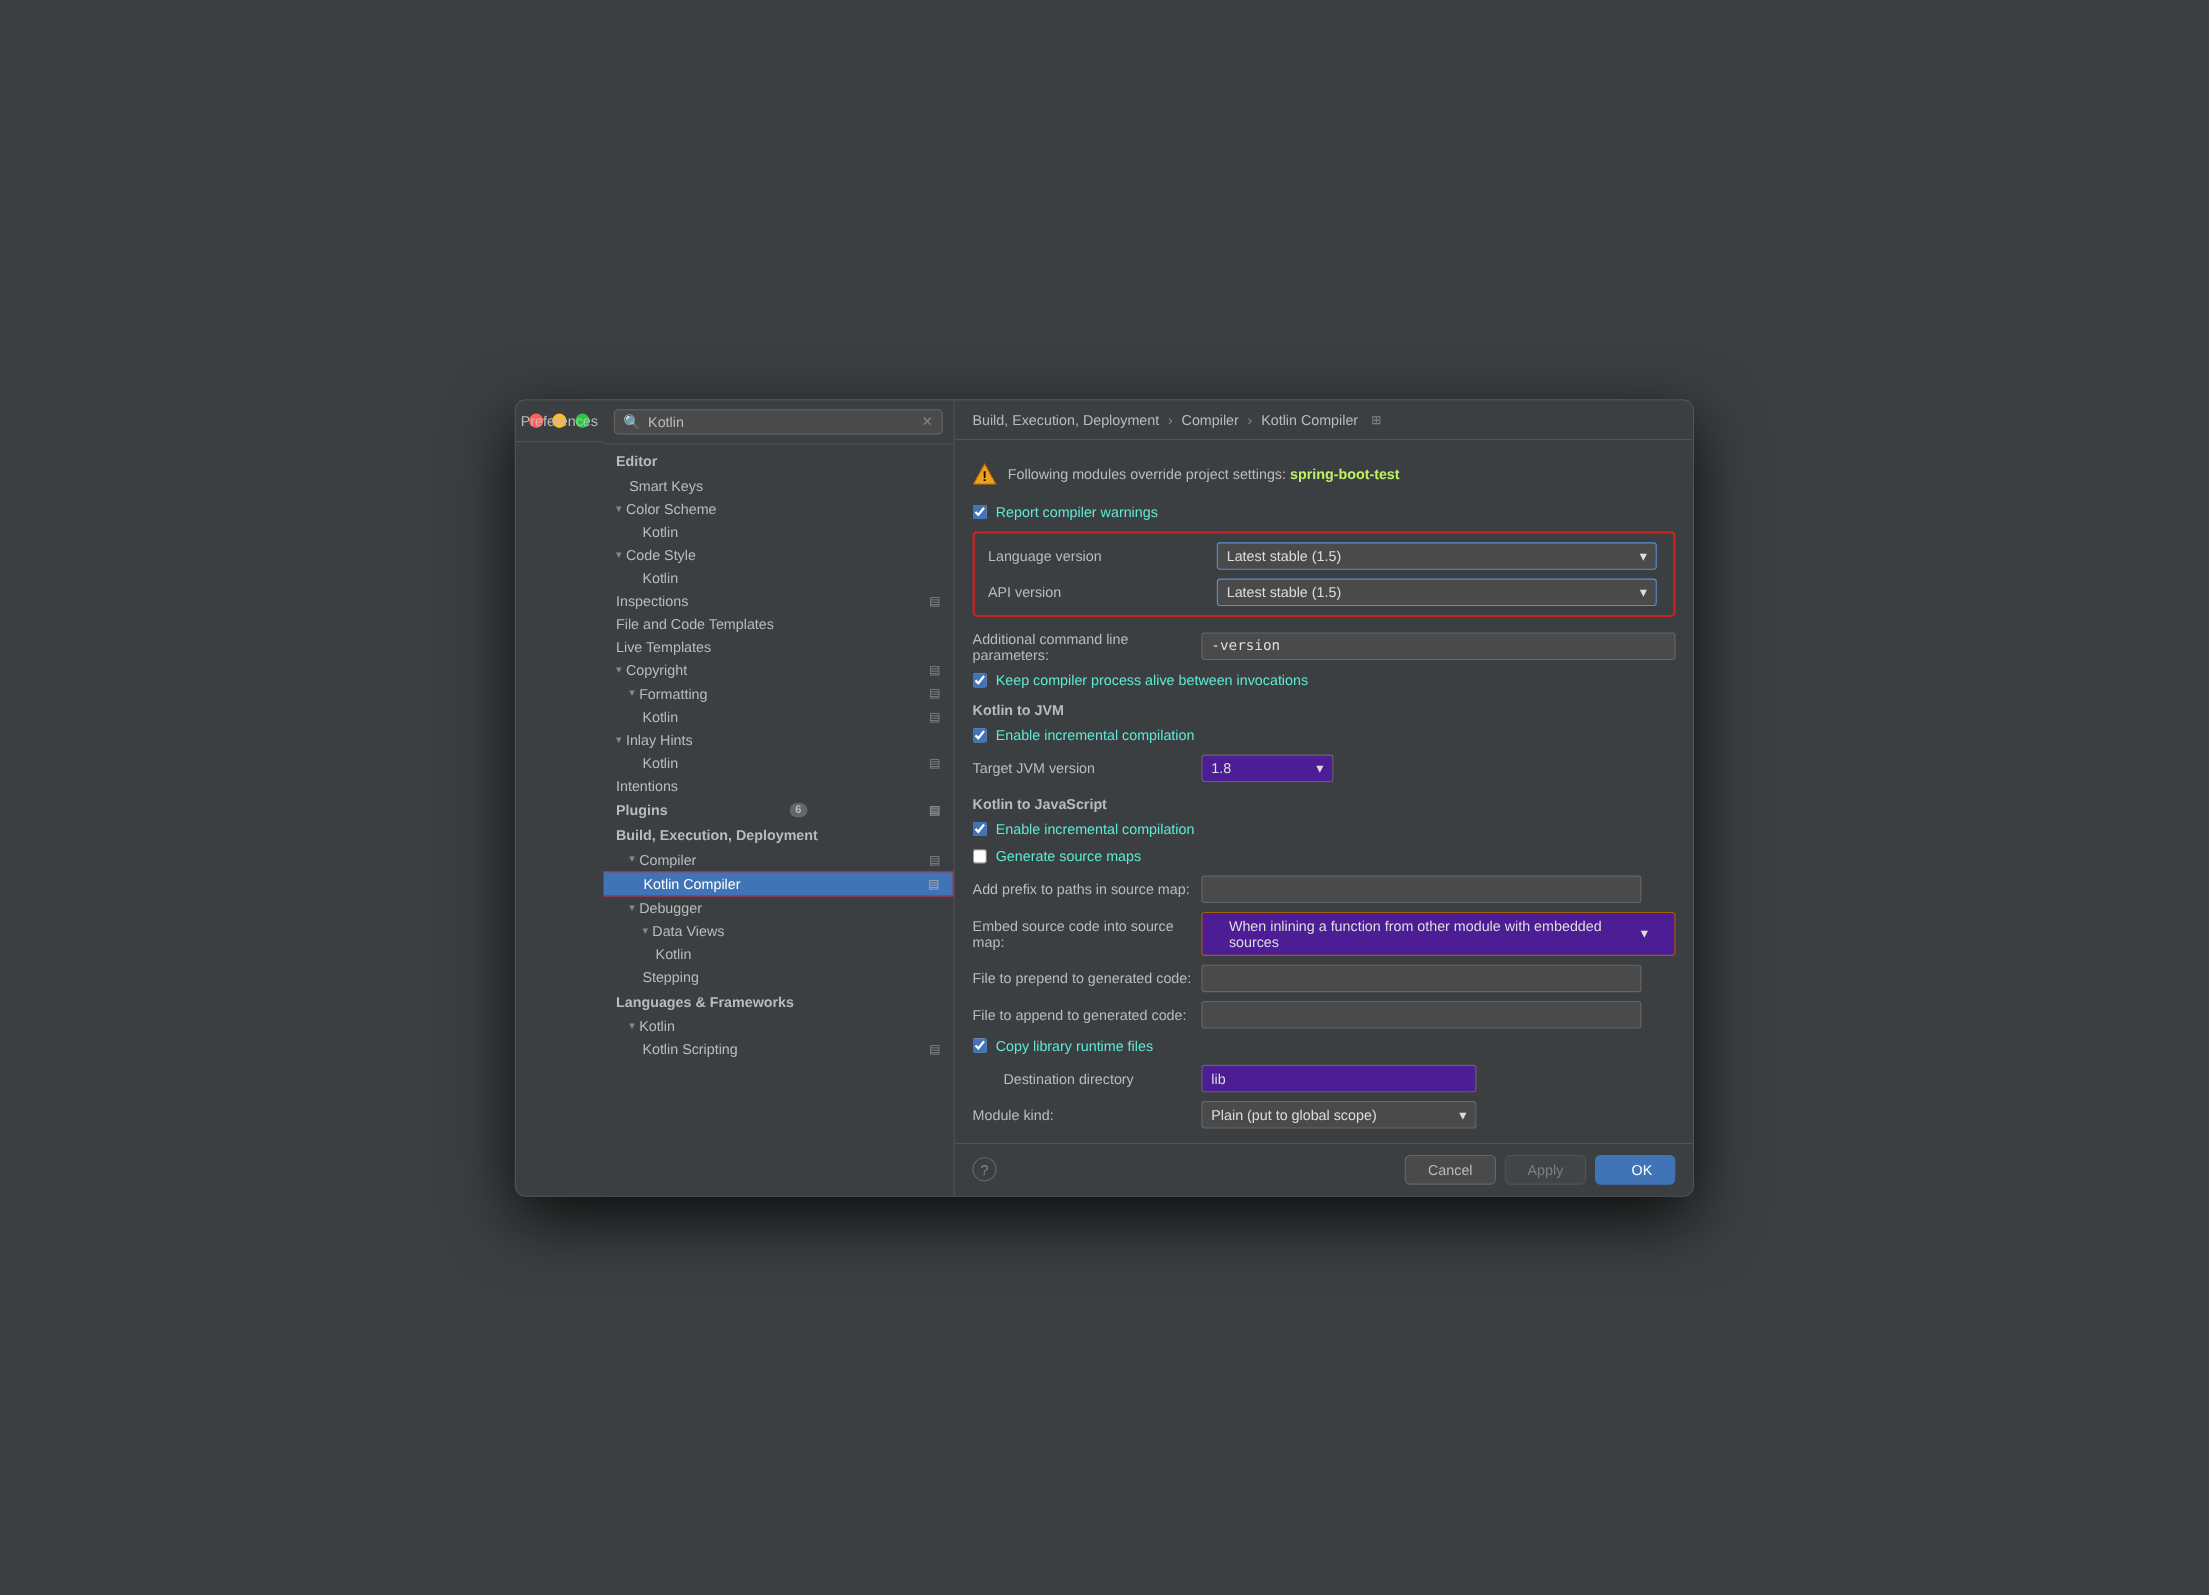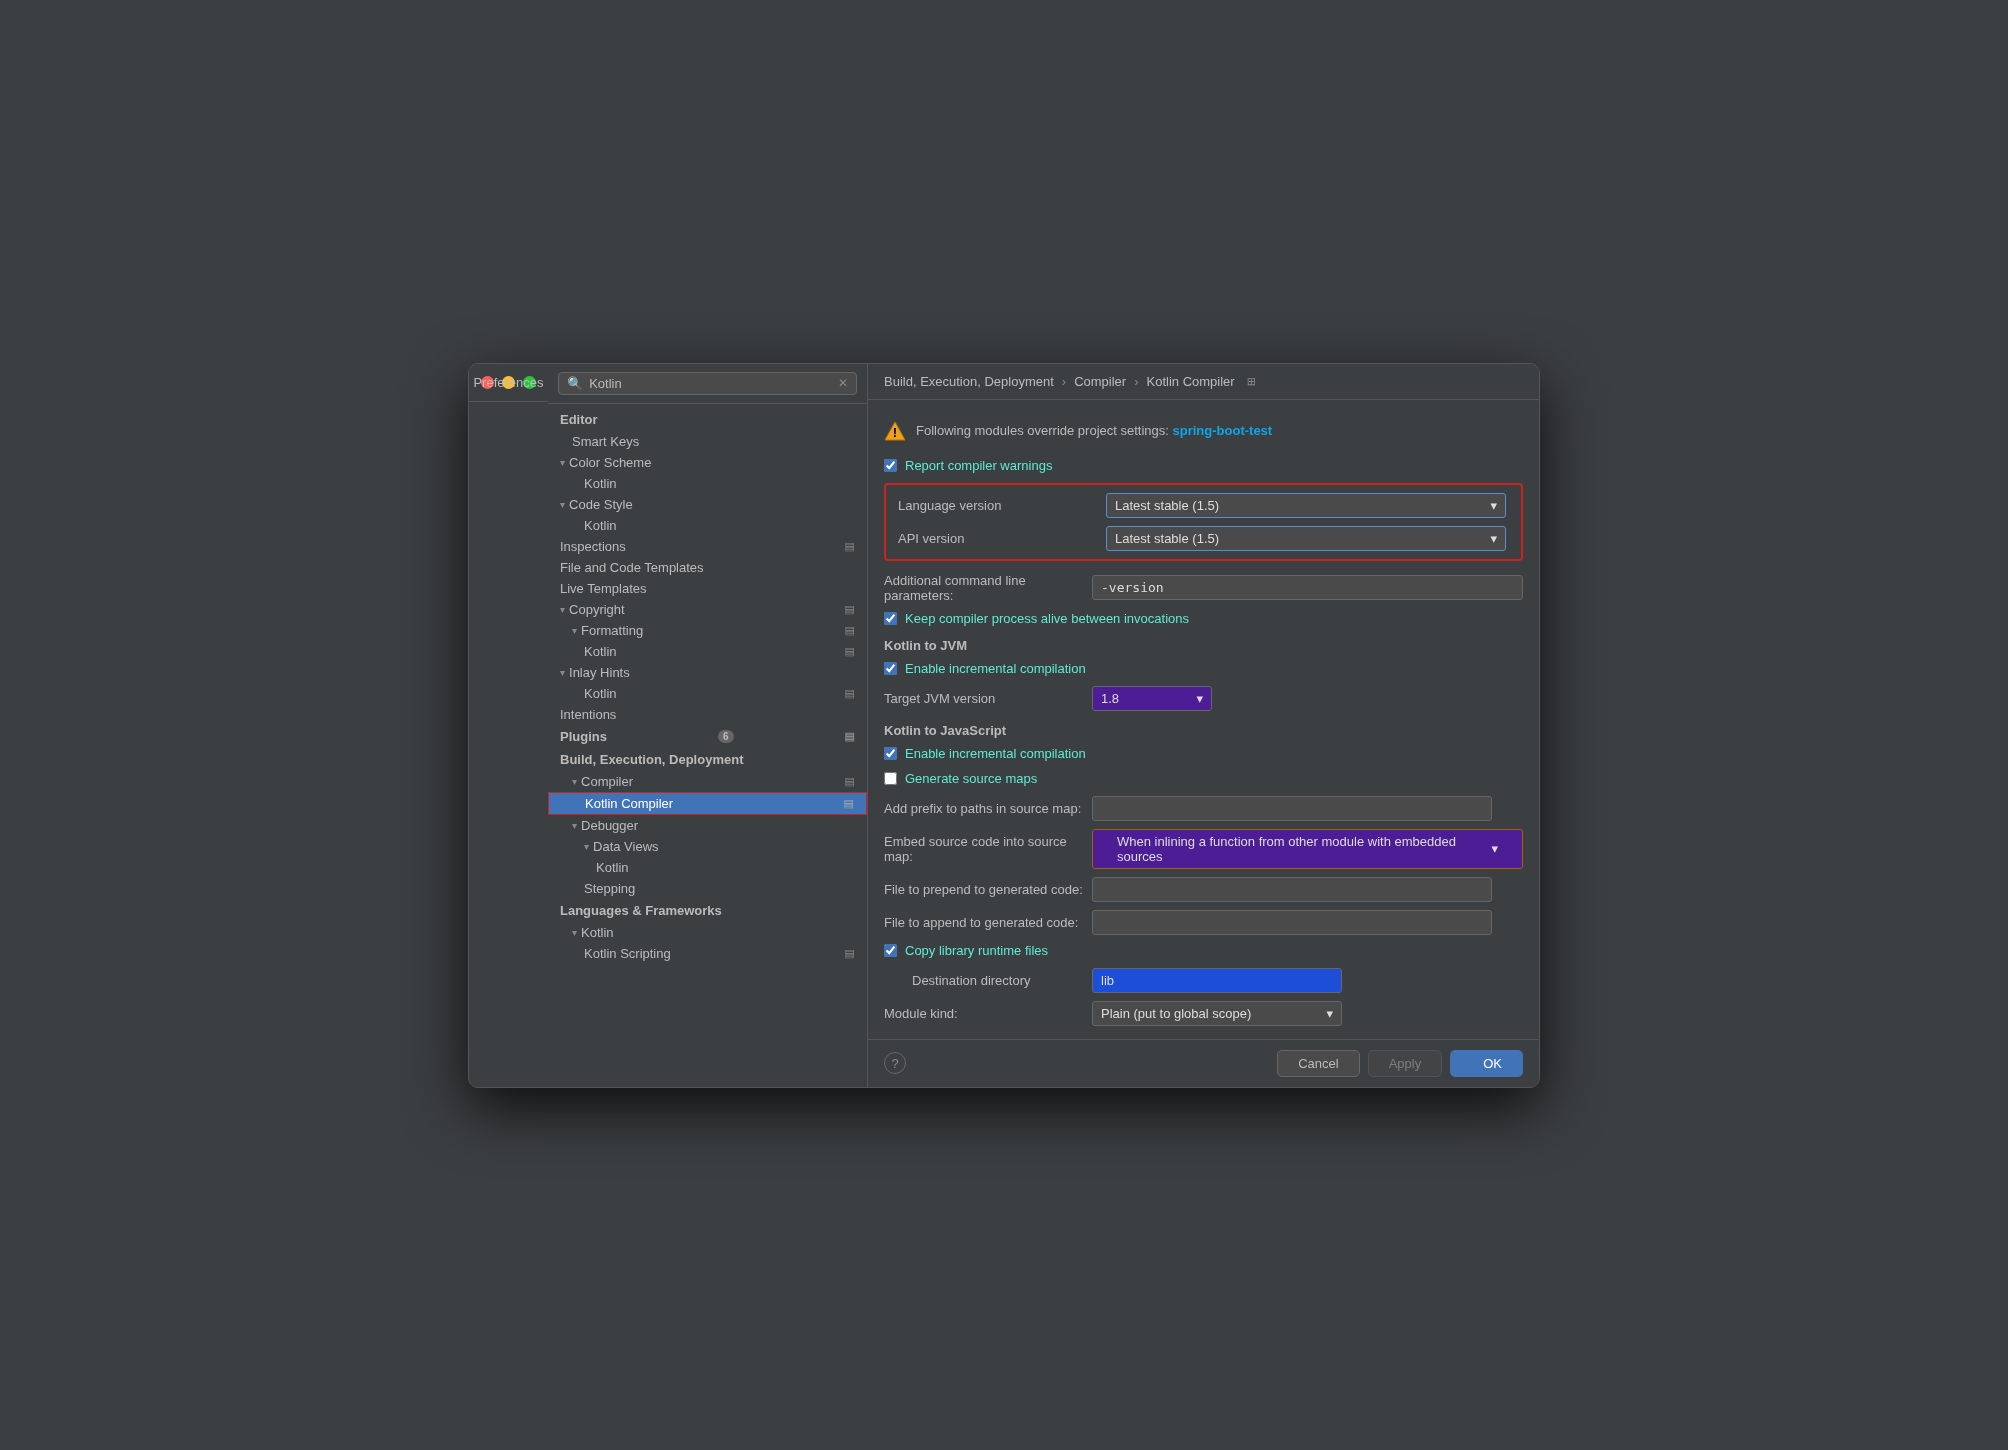--- a/index.html
+++ b/index.html
@@ -171,21 +171,21 @@
       gap: 10px;
       margin-bottom: 12px;
       padding: 4px 0;
     }
     .warning-icon {
       width: 22px;
       height: 22px;
       flex-shrink: 0;
     }
     .warning-text { color: #bbbbbb; font-size: 13px; }
-    .warning-text strong { color: #0ea5e9; }
+    .warning-text strong { color: #bef264; }
     .checkbox-row {
       display: flex;
       align-items: center;
       gap: 8px;
       margin-bottom: 10px;
     }
     .checkbox-row input[type="checkbox"] {
       accent-color: #4074b7;
     }
     .checkbox-label { color: #5eead4; font-size: 13px; }
@@ -288,21 +288,21 @@
       align-items: center;
       justify-content: space-between;
     }
     .dest-row {
       display: flex;
       align-items: center;
       gap: 8px;
       margin-bottom: 8px;
     }
     .dest-input {
-      background: #1d4ed8;
+      background: #4c1d95;
       border: 1px solid #666;
       border-radius: 3px;
       padding: 4px 8px;
       color: #dddddd;
       font-size: 13px;
       width: 250px;
     }
     .bottom-bar {
       display: flex;
       align-items: center;

